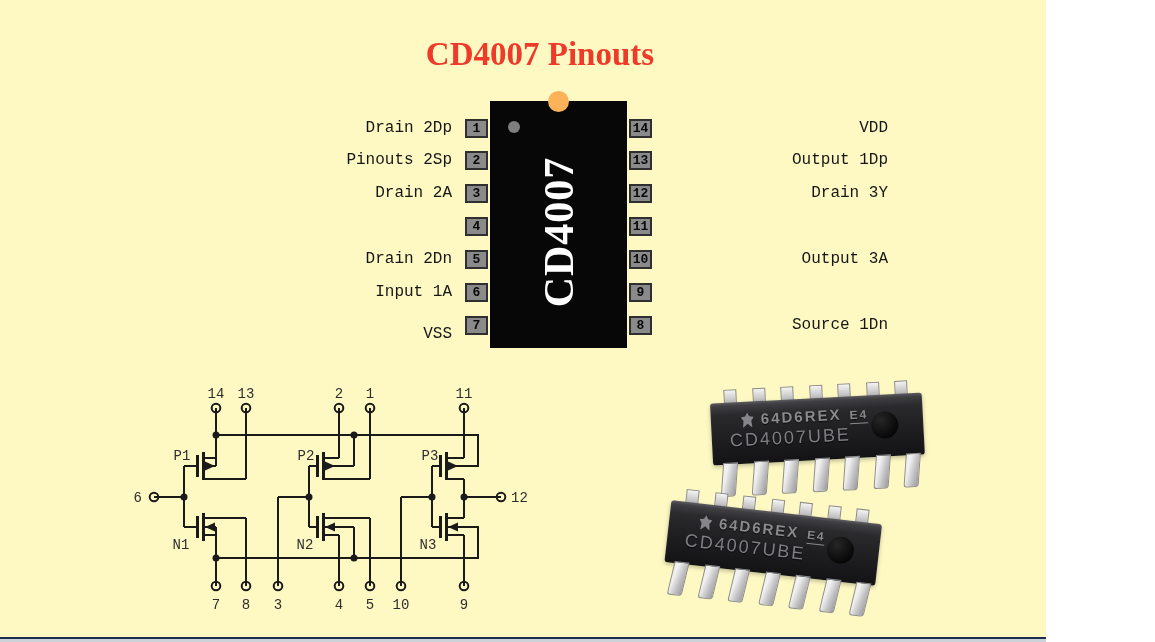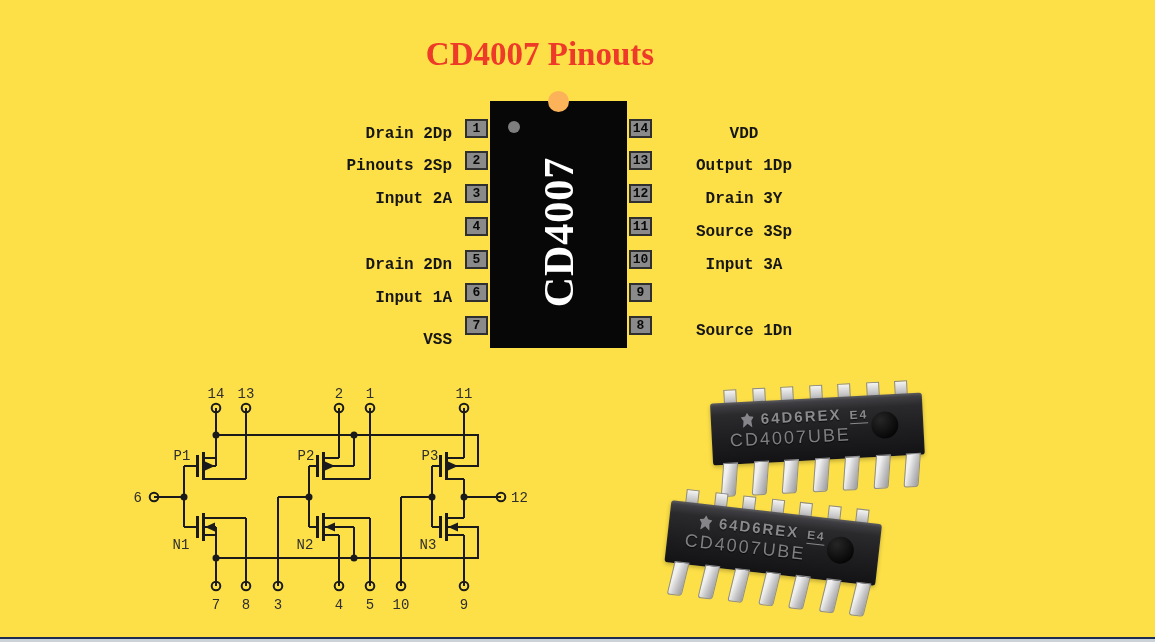--- a/index.html
+++ b/index.html
@@ -1,18 +1,18 @@
 <!DOCTYPE html>
 <html><head>
 <meta charset="utf-8">
 <style>
   html,body{margin:0;padding:0;}
   #canvas{
-    position:relative; width:1155px; height:642px; overflow:hidden;
-    background:#fde047;
+    position:relative; width:1046px; height:642px; overflow:hidden;
+    background:#fef9c3;
     font-family:"Liberation Mono", monospace;
   }
   
   .title{
     position:absolute; left:540px; top:36px; transform:translateX(-50%);
     font-family:"Liberation Serif", serif; font-weight:bold;
     font-size:33px; color:#EE3A28; white-space:nowrap;
   }
   
   .ic-body{
@@ -36,24 +36,24 @@
   .pbox{
     position:absolute; width:23px; height:19px; box-sizing:border-box;
     background:#8A8A8A; border:2px solid #2F2F2F;
     font-size:13px; font-weight:bold; color:#0a0a0a;
     text-align:center; line-height:15px;
   }
   .pbox.left{left:465px;}
   .pbox.right{left:629px;}
   .plabel{
     position:absolute; height:20px; line-height:20px;
-    font-size:16px; font-weight:bold; color:#161616; white-space:nowrap;margin-top:6px;
+    font-size:16px; font-weight:normal; color:#161616; white-space:nowrap;
   }
   .plabel.left{left:300px; width:152px; text-align:right;}
-  .plabel.right{left:634px; width:220px; text-align:center;}
+  .plabel.right{left:668px; width:220px; text-align:right;}
   
   .schematic{position:absolute; left:120px; top:380px;}
   .schematic line, .schematic polyline{stroke:#1A1A1A; stroke-width:2; fill:none;}
   .schematic .bar{stroke-width:3;}
   .schematic circle.term{fill:none; stroke:#1A1A1A; stroke-width:2;}
   .schematic circle.junc{fill:#1A1A1A; stroke:none;}
   .schematic polygon{fill:#1A1A1A;}
   .schematic text{
     font-family:"Liberation Mono", monospace; font-size:14px; fill:#2E2E2E;
   }
@@ -122,21 +122,21 @@
   <div class="title">CD4007 Pinouts</div>
 
   <div class="ic-body">
     <div class="ic-notch"></div>
     <div class="ic-dot"></div>
     <div class="ic-name">CD4007</div>
   </div>
 
   <div class="plabel left" style="top:118px">Drain 2Dp</div>
   <div class="plabel left" style="top:150px">Pinouts 2Sp</div>
-  <div class="plabel left" style="top:183px">Input 2A</div>
+  <div class="plabel left" style="top:183px">Drain 2A</div>
   <div class="plabel left" style="top:249px">Drain 2Dn</div>
   <div class="plabel left" style="top:282px">Input 1A</div>
   <div class="plabel left" style="top:324px">VSS</div>
 
   <div class="pbox left" style="top:119px">1</div>
   <div class="pbox left" style="top:151px">2</div>
   <div class="pbox left" style="top:184px">3</div>
   <div class="pbox left" style="top:217px">4</div>
   <div class="pbox left" style="top:250px">5</div>
   <div class="pbox left" style="top:283px">6</div>
@@ -146,22 +146,21 @@
   <div class="pbox right" style="top:151px">13</div>
   <div class="pbox right" style="top:184px">12</div>
   <div class="pbox right" style="top:217px">11</div>
   <div class="pbox right" style="top:250px">10</div>
   <div class="pbox right" style="top:283px">9</div>
   <div class="pbox right" style="top:316px">8</div>
 
   <div class="plabel right" style="top:118px">VDD</div>
   <div class="plabel right" style="top:150px">Output 1Dp</div>
   <div class="plabel right" style="top:183px">Drain 3Y</div>
-  <div class="plabel right" style="top:216px">Source 3Sp</div>
-  <div class="plabel right" style="top:249px">Input 3A</div>
+  <div class="plabel right" style="top:249px">Output 3A</div>
   <div class="plabel right" style="top:315px">Source 1Dn</div>
 
   <svg class="schematic" width="412" height="242" viewBox="120 380 412 242">
 
     <polyline points="216,435 478,435 478,466 446,466"></polyline>
 
     <polyline points="216,558 478,558 478,527 446,527"></polyline>
 
     <line x1="216" y1="408" x2="216" y2="466"></line>
     <line x1="246" y1="408" x2="246" y2="479"></line>

